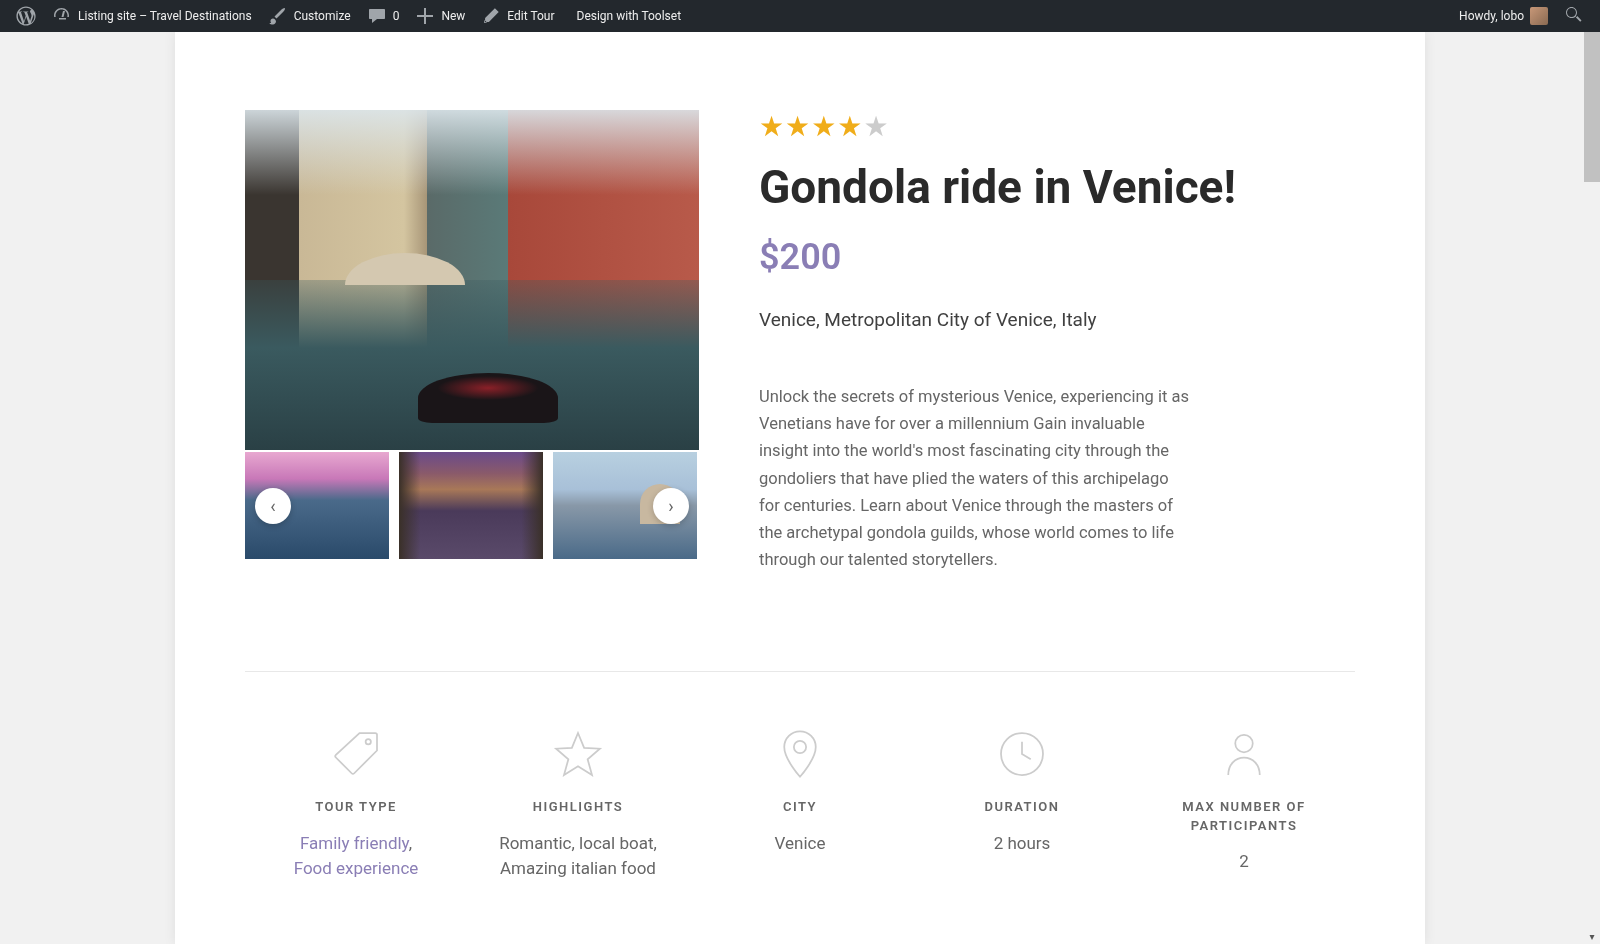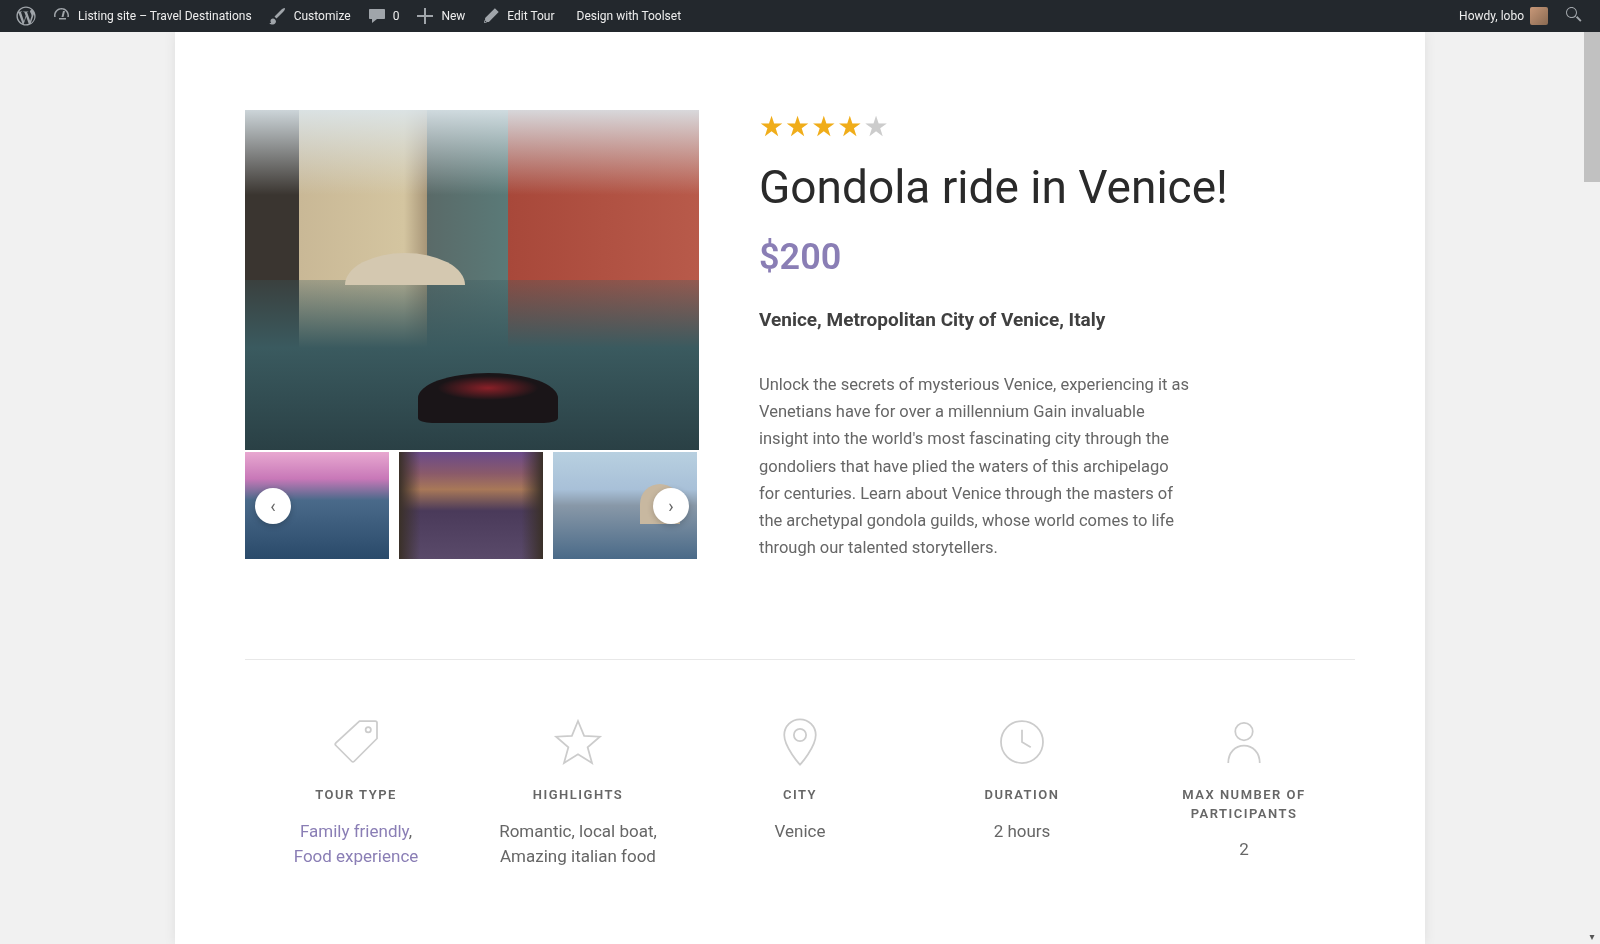--- a/index.html
+++ b/index.html
@@ -57,23 +57,23 @@
 .thumb1 { background:linear-gradient(180deg,#e8a8d0 0%,#c878b8 25%,#4a6a8a 45%,#2a4a6a 100%); }
 .thumb2 { background:linear-gradient(180deg,#6a4a8a 0%,#8a5a6a 20%,#a87858 35%,#4a3a5a 55%,#5a4a6a 100%); position:relative; }
 .thumb2::after{content:"";position:absolute;inset:0;background:linear-gradient(90deg,#3a3028 0%,transparent 15%,transparent 85%,#3a3028 100%);}
 .thumb3 { background:linear-gradient(180deg,#b8d0e0 0%,#a8c0d8 35%,#8898a8 50%,#4a6a88 100%); position:relative; }
 .thumb3::after{content:"";position:absolute;right:12%;top:30%;width:40px;height:40px;background:#c8b8a0;border-radius:50% 50% 0 0;}
 
 
 .stars { font-size:28px; letter-spacing:1px; margin-bottom:18px; }
 .star { color:#f0ad1a; }
 .star.off { color:#ccc; }
-h1.title { font-size:46px; font-weight:400; color:#2a2a2a; margin-bottom:22px; line-height:1.15; }
+h1.title { font-size:46px; font-weight:700; color:#2a2a2a; margin-bottom:22px; line-height:1.15; }
 .price { font-size:36px; font-weight:600; color:#8a7eb5; margin-bottom:30px; }
-.location { font-size:19px; font-weight:700; color:#404040; margin-bottom:40px; }
+.location { font-size:19px; font-weight:400; color:#404040; margin-bottom:52px; }
 .desc { font-size:16.5px; line-height:1.65; color:#666; margin-bottom:28px; max-width:430px; }
 .btn-more { display:inline-block; background:#9084bb; color:#fff; font-size:18px; padding:12px 24px; border:none; border-radius:3px; cursor:pointer; }
 
 
 .divider { border:none; border-top:1px solid #e8e8e8; margin:70px 0 50px; }
 .info-row { display:flex; justify-content:space-around; gap:20px; padding:0 10px 40px; }
 .info-col { text-align:center; flex:1; }
 .info-icon { height:64px; display:flex; align-items:center; justify-content:center; margin-bottom:12px; }
 .info-icon svg { width:56px; height:56px; stroke:#ccc; fill:none; stroke-width:2; }
 .info-label { font-size:13px; font-weight:600; letter-spacing:1.5px; color:#666; margin-bottom:14px; line-height:1.4; }

